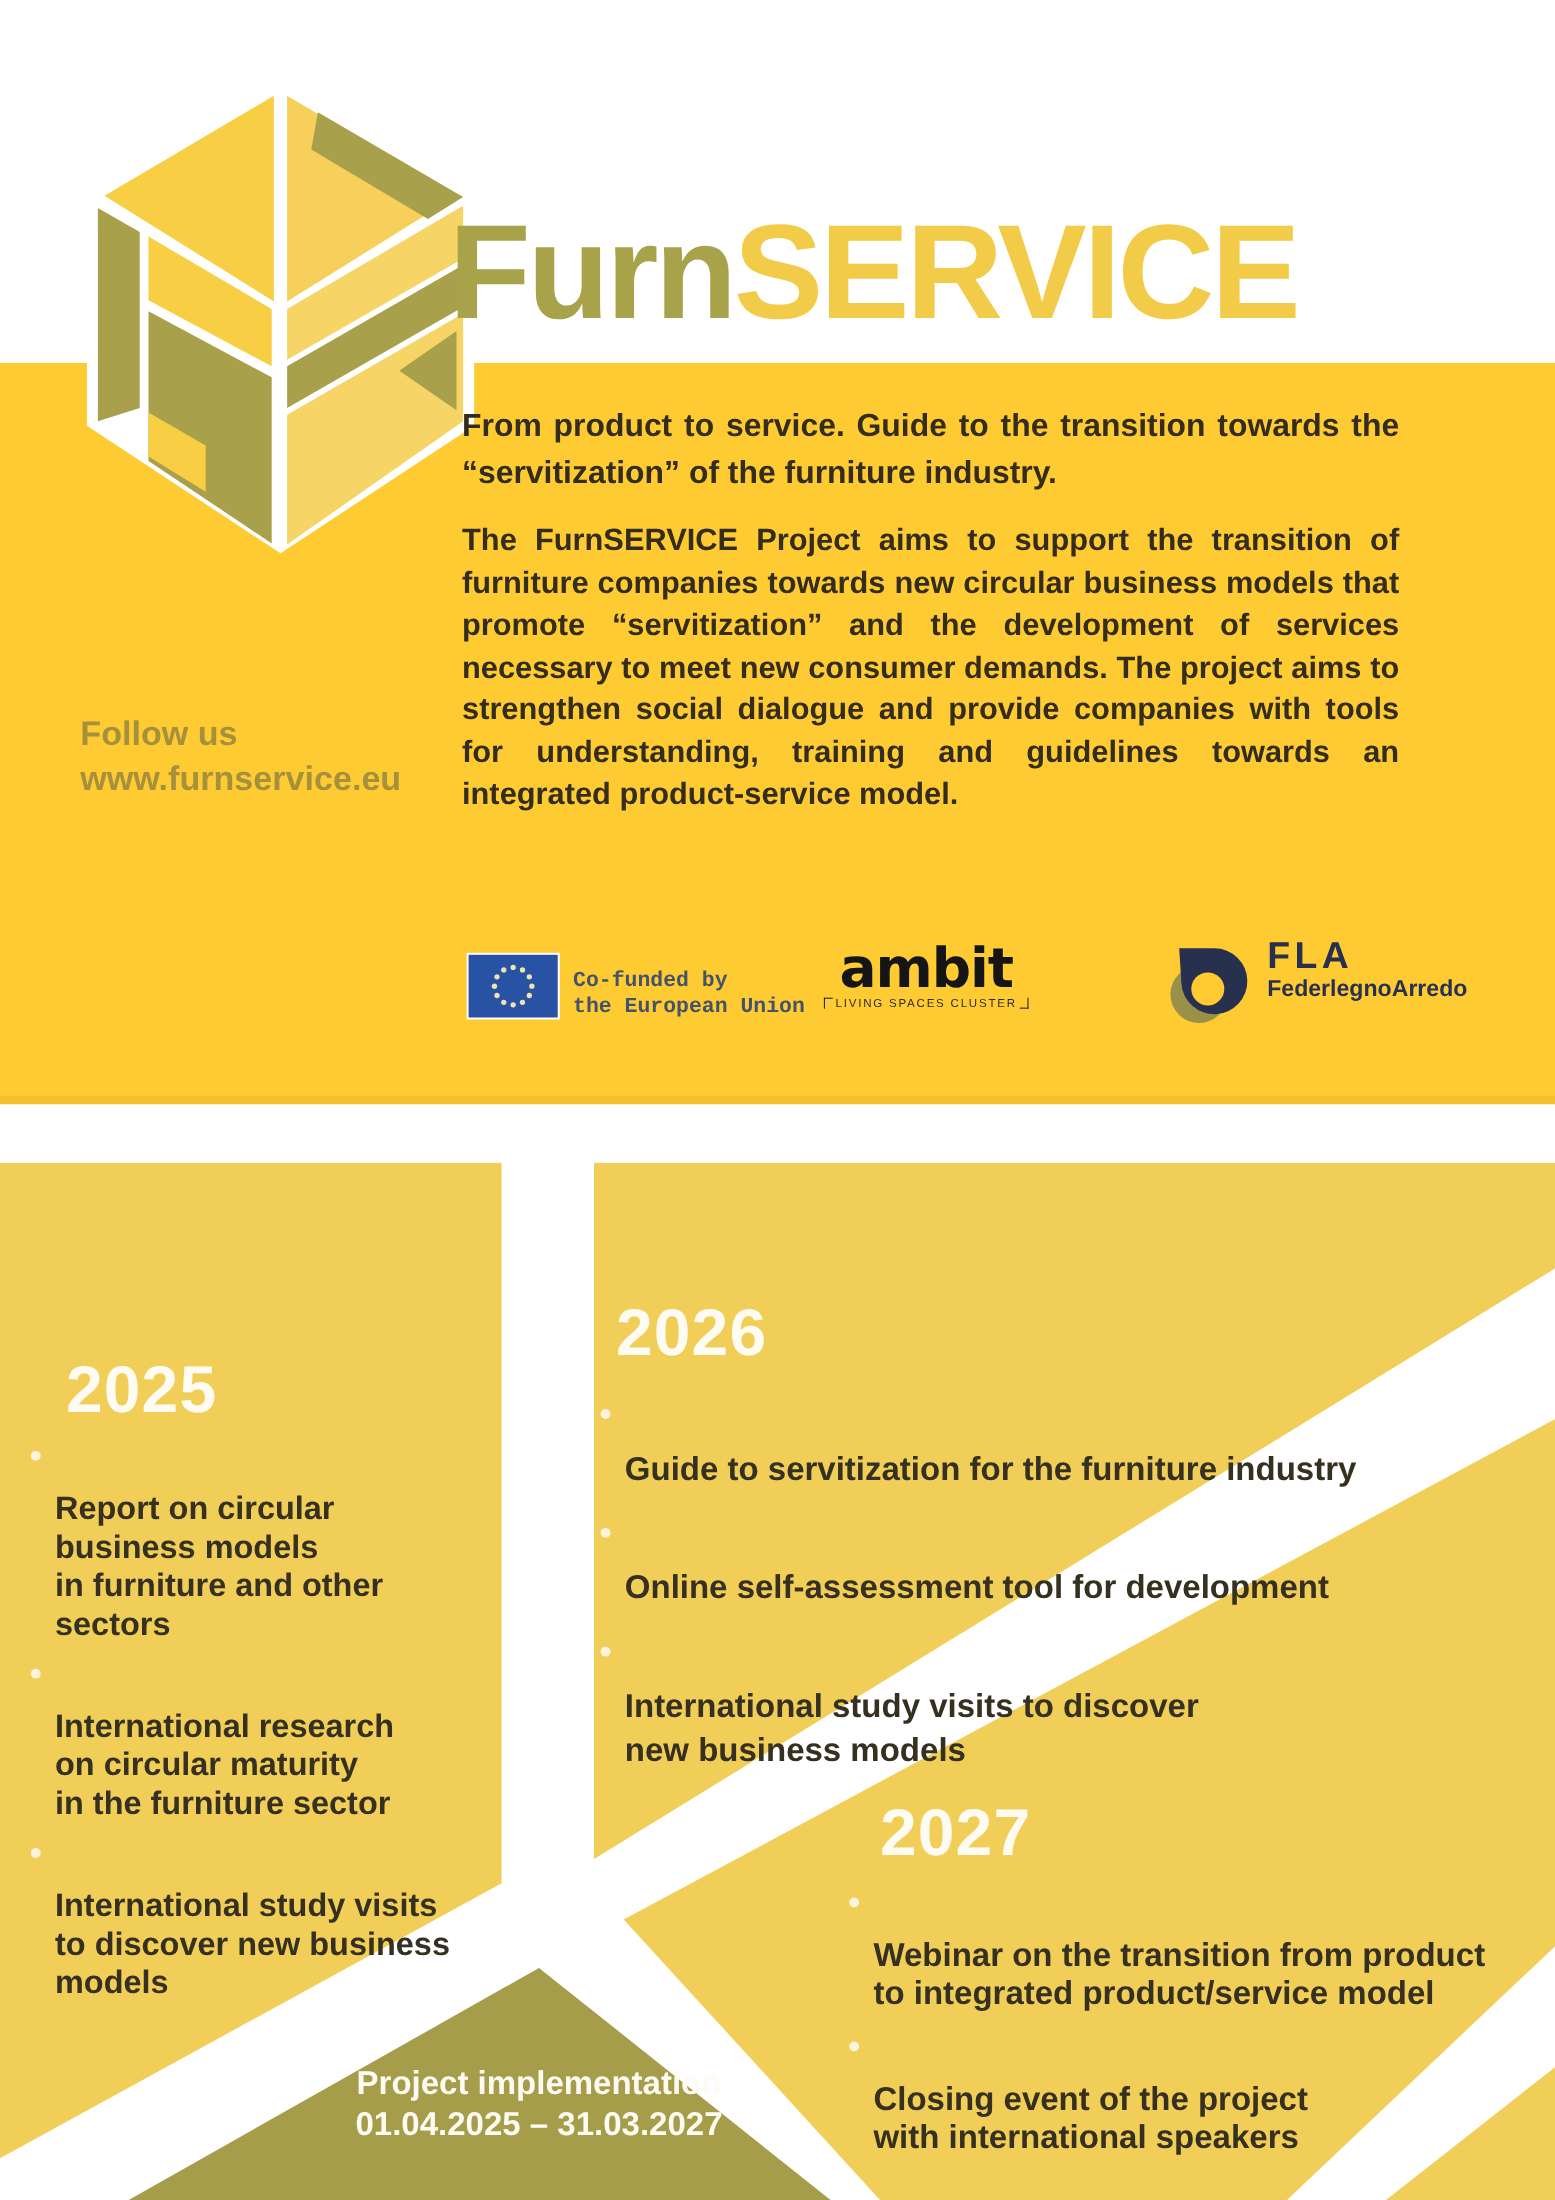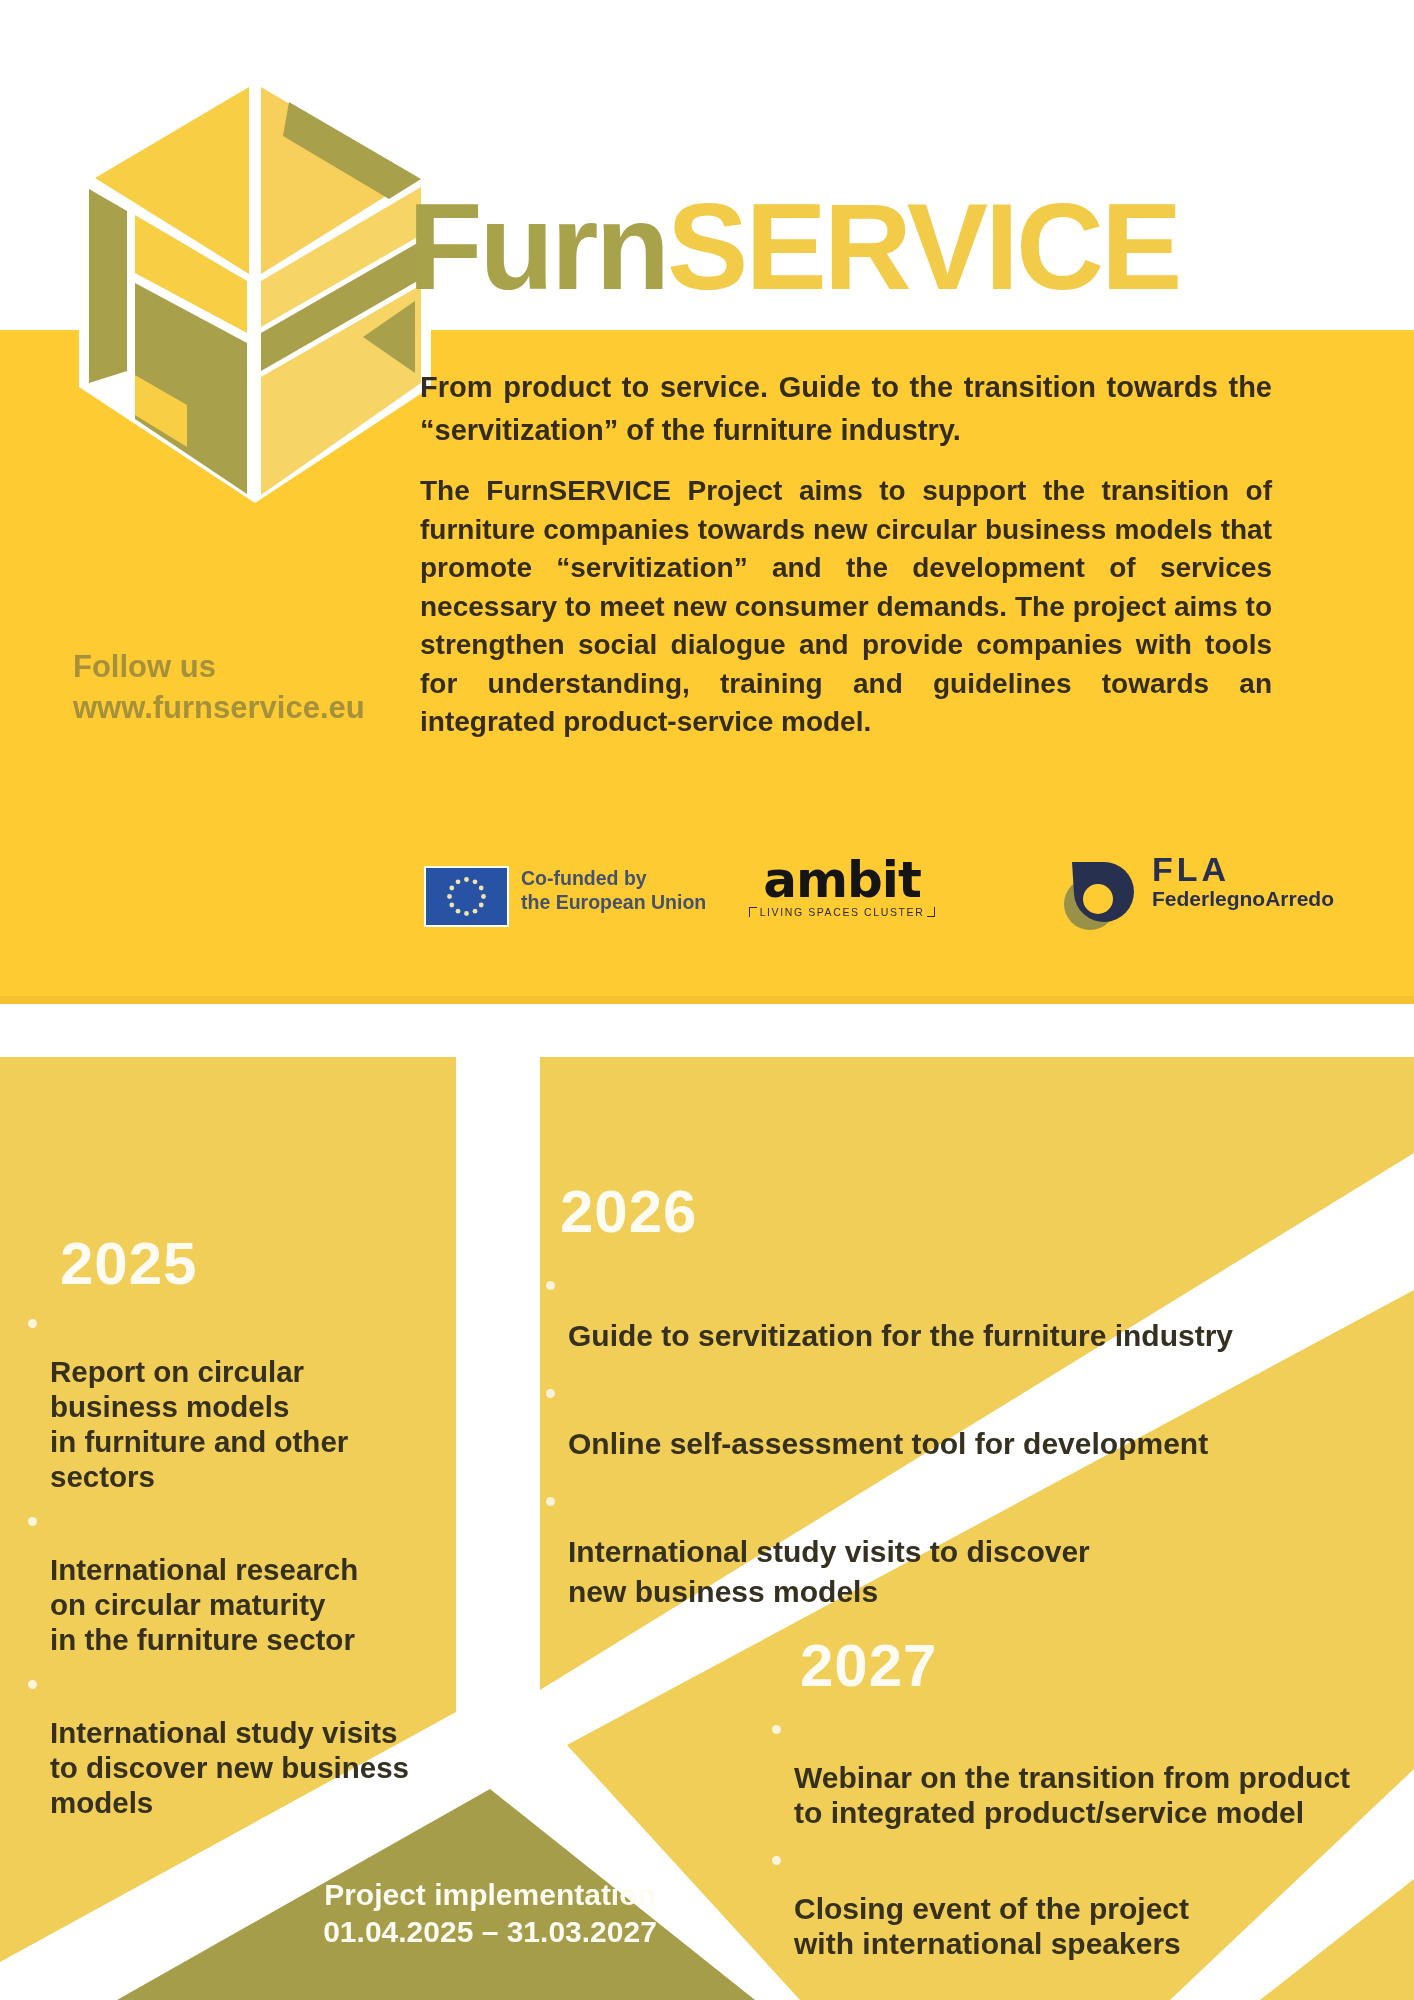--- a/index.html
+++ b/index.html
@@ -20,21 +20,21 @@
 
   
   .subtitle{position:absolute;left:420px;top:366px;width:852px;font-size:29px;line-height:43px;
             font-weight:600;color:#342C1C;text-align:justify;}
   .desc{position:absolute;left:420px;top:472px;width:852px;font-size:28px;line-height:38.5px;
         font-weight:600;color:#342C1C;text-align:justify;}
   .follow{position:absolute;left:73px;top:646px;font-size:31px;line-height:41px;font-weight:600;
           color:#A5903C;}
 
   
-  .eu{position:absolute;left:424px;top:866px;display:flex;align-items:flex-start;}
+  .eu{position:absolute;left:424px;top:866px;display:flex;align-items:flex-end;font-family:Liberation Mono, monospace;}
   .eu-text{margin-left:12px;font-size:19.5px;line-height:24px;font-weight:700;color:#44536B;}
   .ambit{position:absolute;left:742px;top:856px;width:200px;text-align:center;}
   .ambit-name{font-size:50px;font-weight:800;letter-spacing:-1px;color:#151515;line-height:48px;
               font-family:"DejaVu Sans", sans-serif;}
   .ambit-tag{margin-top:2px;font-size:10.5px;letter-spacing:1.6px;color:#2b2b2b;font-weight:500;
              display:flex;align-items:center;justify-content:center;gap:3px;}
   .corner-l{display:inline-block;width:7px;height:9px;border-left:1.5px solid #2b2b2b;border-top:1.5px solid #2b2b2b;}
   .corner-r{display:inline-block;width:7px;height:9px;border-right:1.5px solid #2b2b2b;border-bottom:1.5px solid #2b2b2b;}
   .fla{position:absolute;left:1058px;top:852px;display:flex;align-items:flex-start;}
   .fla-text{margin-left:14px;}

